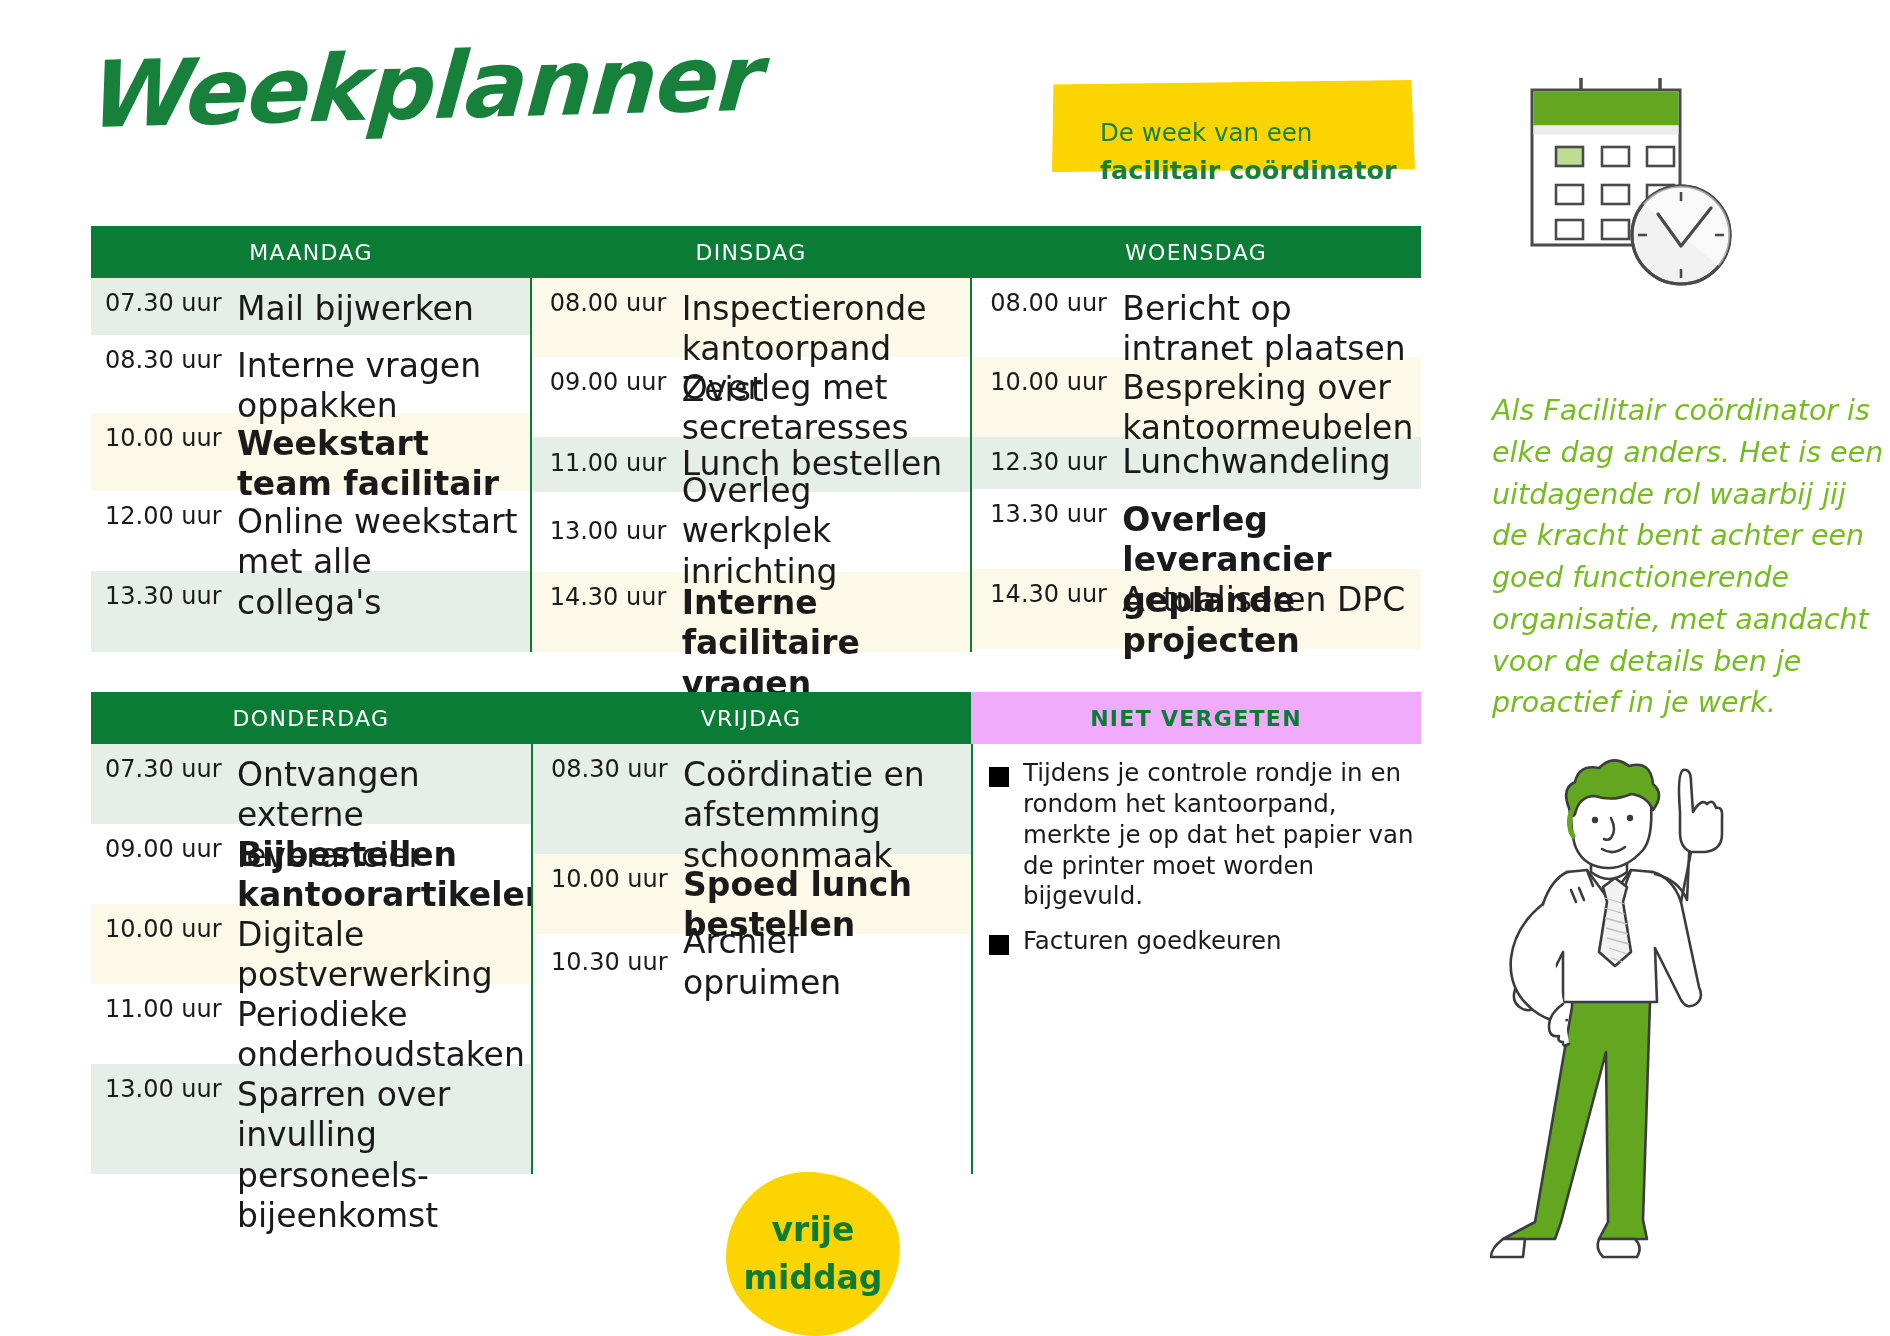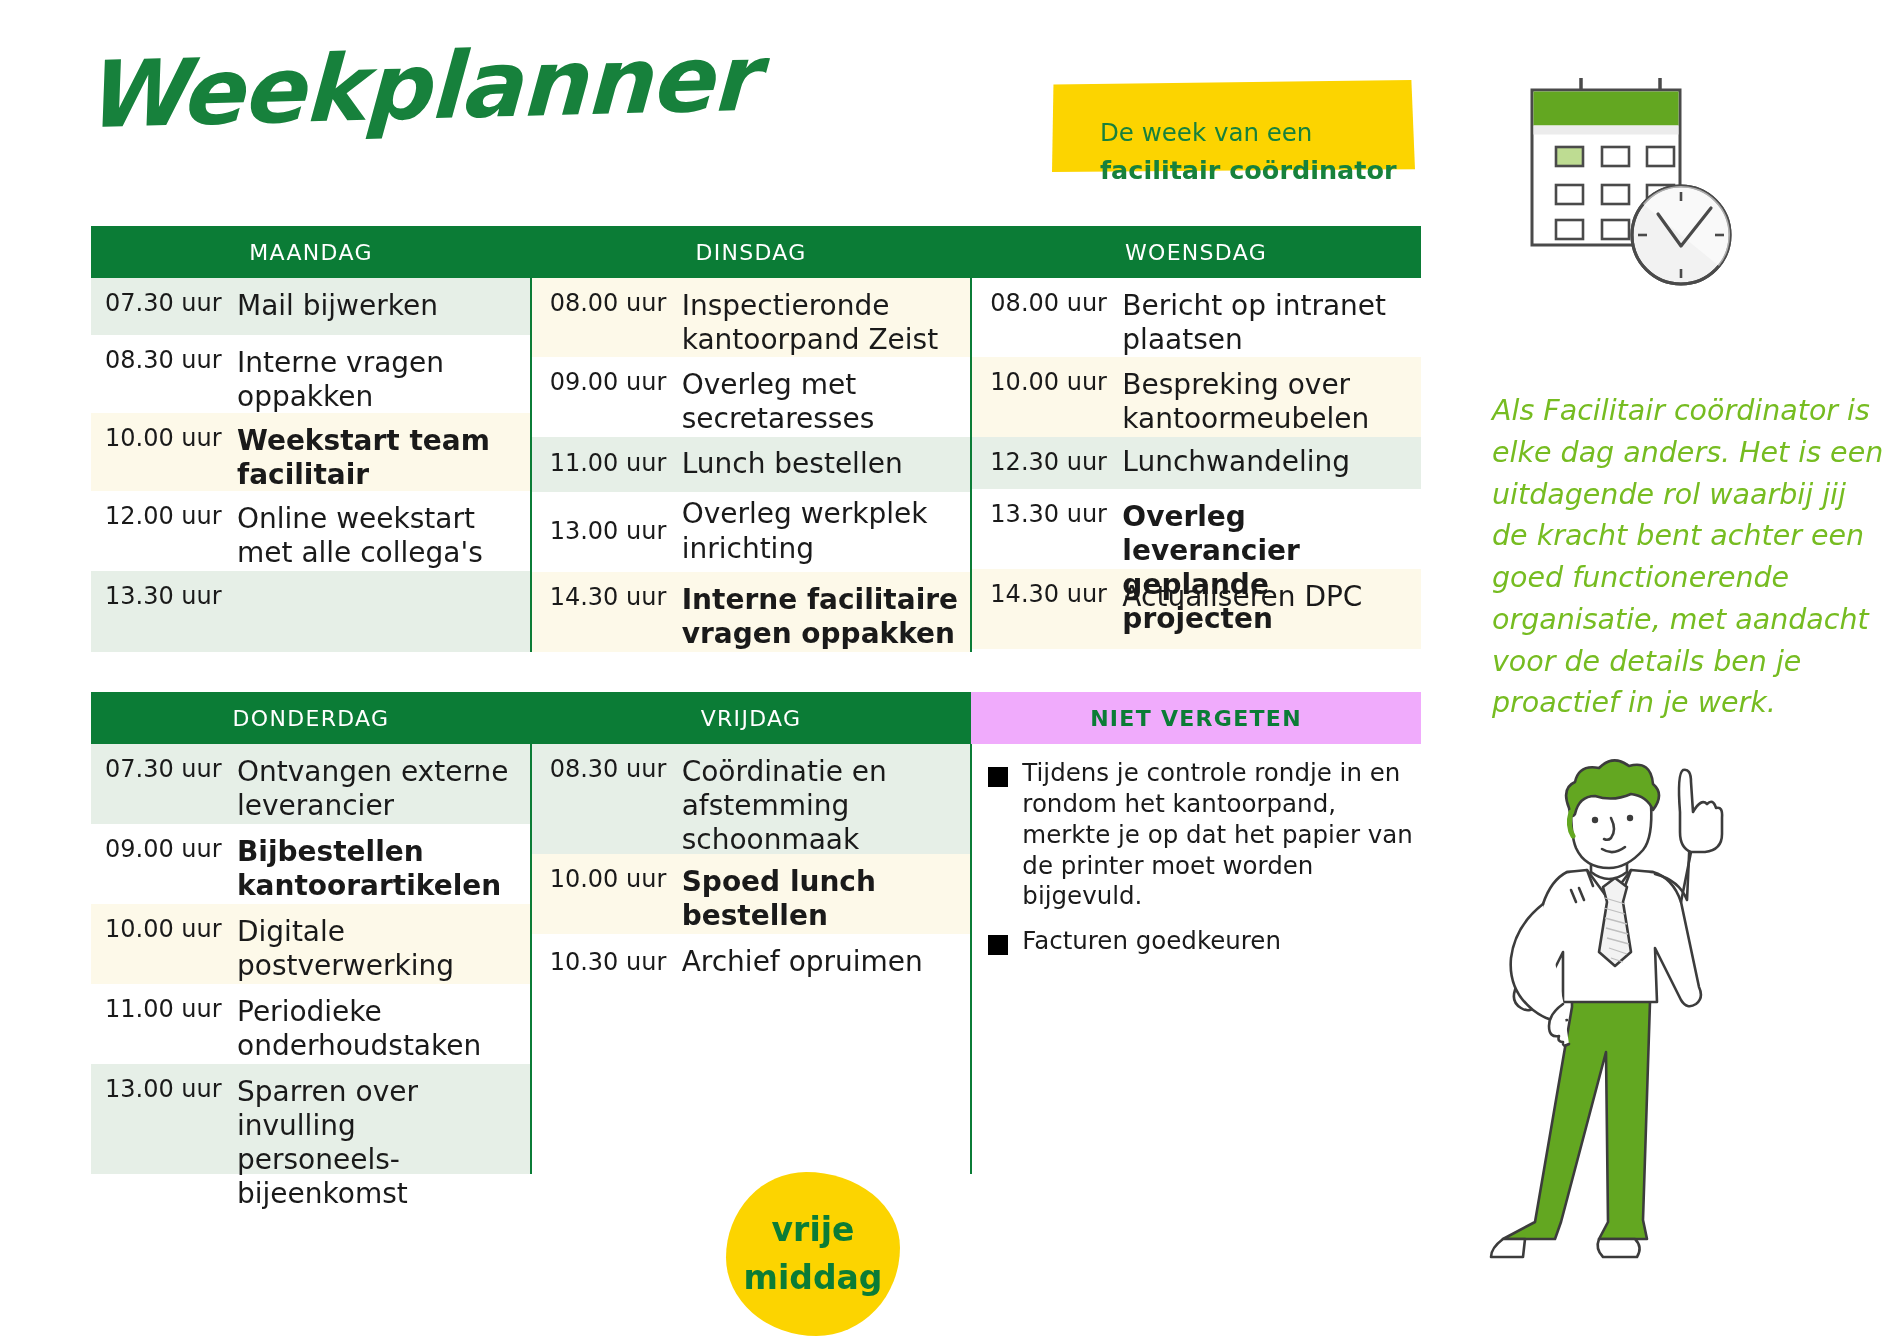--- a/index.html
+++ b/index.html
@@ -80,21 +80,21 @@
   .bg-white{background:#ffffff;}
 
   .time{
     flex:0 0 auto;width:124px;
     font-size:24px;color:#1A1A1A;line-height:1.23;
     white-space:nowrap;
   }
   .time.pad{padding-left:4px;}
   .task{
     flex:1 1 auto;
-    font-size:28px;color:#1A1A1A;line-height:1.22;
+    font-size:33px;color:#1A1A1A;line-height:1.22;
     padding-left:8px;
   }
   .task.b{font-weight:bold;}
   .row.vcenter{align-items:center;}
 
   
   .notes{position:relative;padding:14px 6px 0 10px;box-sizing:border-box;}
   .note-item{display:flex;margin-bottom:14px;}
   .sq{
     flex:0 0 auto;width:20px;height:20px;background:#000;

